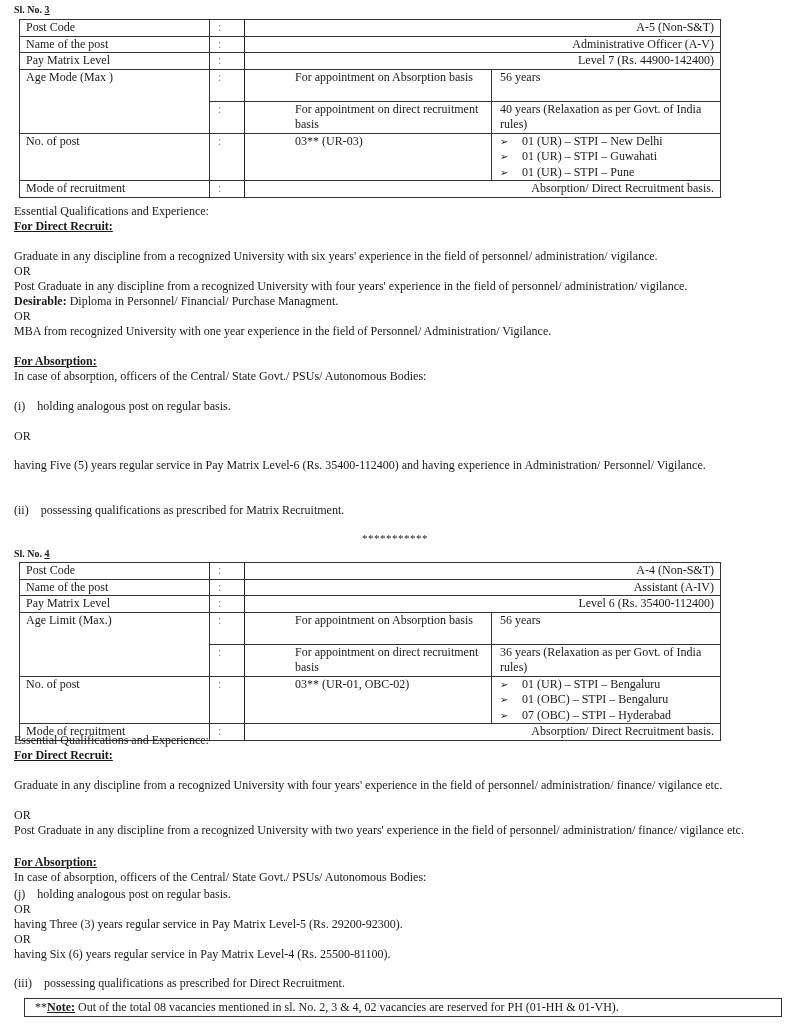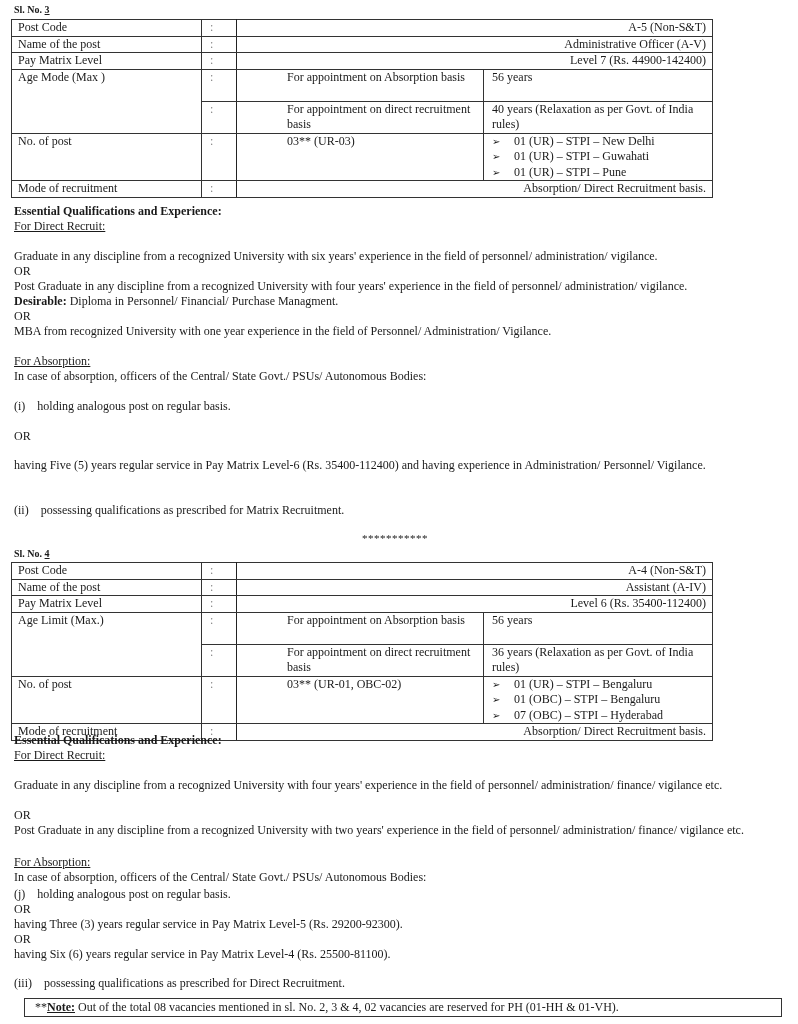--- a/index.html
+++ b/index.html
@@ -1,31 +1,31 @@
 <!DOCTYPE html>
 <html><head>
 <meta charset="utf-8">
 <style>
   html, body { margin:0; padding:0; background:#ffffff; }
   body { width:798px; height:1024px; overflow:hidden; font-family:"Liberation Serif", serif; color:#1a1a1a; font-size:12px; line-height:15.5px; position:relative; }
   .abs { position:absolute; }
   .sl { left:14px; font-weight:bold; font-size:10px; }
   .sl u { text-decoration:underline; }
-  table.pt { position:absolute; left:11px; border-collapse:collapse; width:702px; }
+  table.pt { position:absolute; left:19px; border-collapse:collapse; width:702px; }
   table.pt td { border:1px solid #333; padding:0 6px; vertical-align:top; font-size:12px; line-height:15.5px; }
   table.pt td.c1 { width:177px; border-right:1px solid #333; }
   table.pt td.c2 { width:20px; color:#888; text-align:left; padding-left:8px; border-right:1.5px solid #222; }
   table.pt td.c3 { width:190px; padding-left:50px; }
   table.pt td.c3w { padding-left:50px;text-align:right; }
   table.pt td.c4 { padding-left:8px; }
   .bullets { margin:0; padding:0; list-style:none; }
   .bullets li { padding-left:8px; }
   .bullets li .arr { display:inline-block; width:22px; font-size:10px; }
-  .h-bold { font-weight:bold; }
-  .h-u { font-weight:normal; text-decoration:underline; }
+  .h-bold { font-weight:normal; }
+  .h-u { font-weight:bold; text-decoration:underline; }
   .para { left:14px; width:745px; text-align:justify; }
   .stars { left:362px; letter-spacing:0.5px; font-size:11px; }
   .note { left:24px; top:998px; width:740px; border:1.5px solid #333; padding:0 6px 0 10px; height:17px; line-height:17px; }
   .note b { text-decoration:underline; }
 </style>
 </head>
 <body>
 
 <div class="abs sl" style="top:2px;">
   <span>Sl. No.</span>

